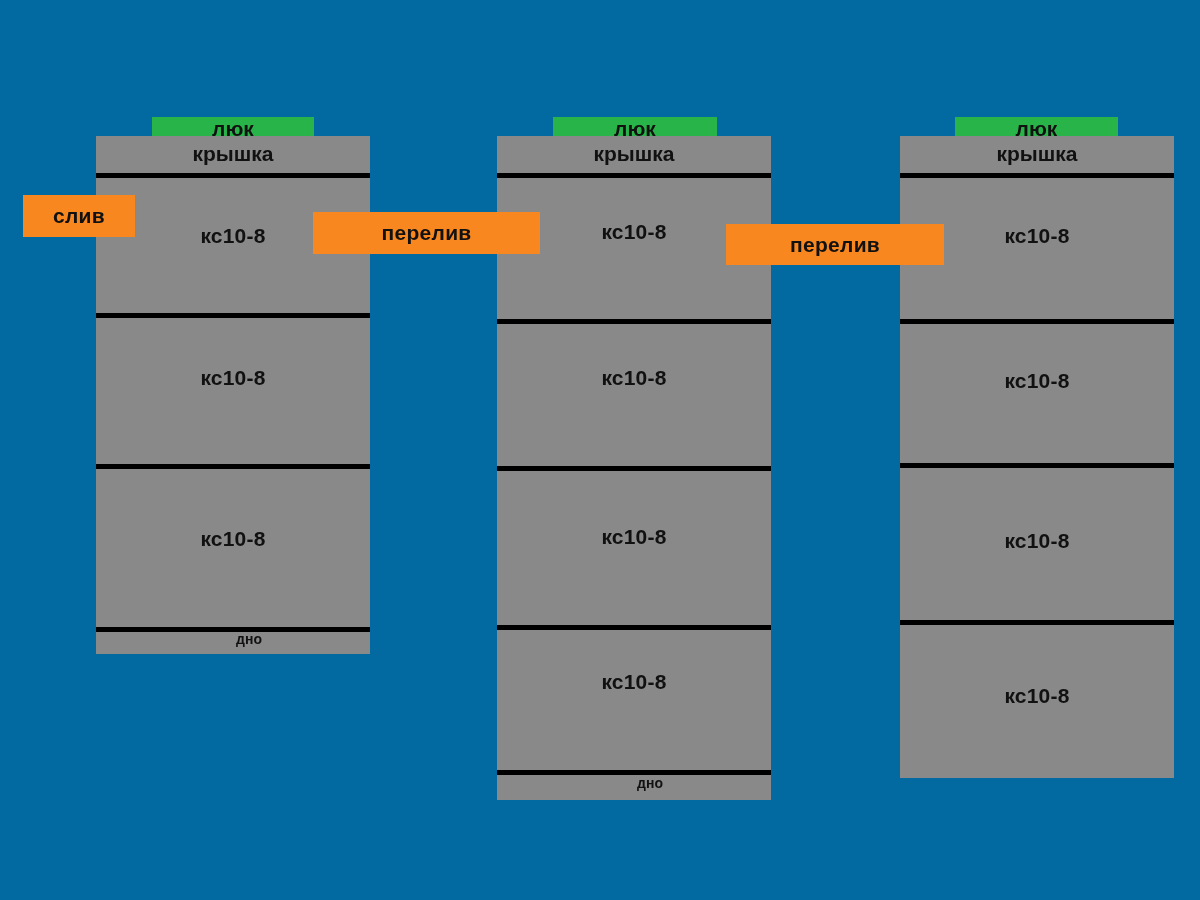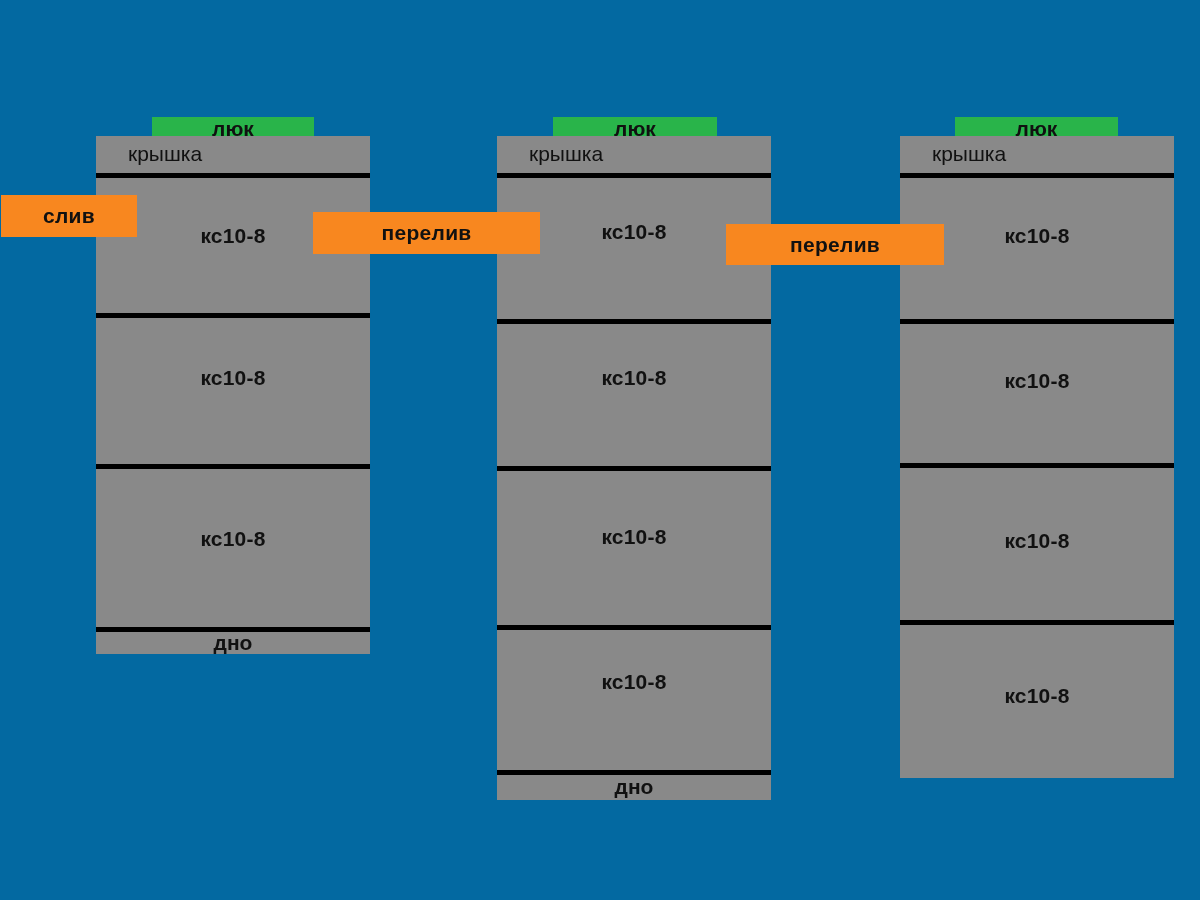--- a/index.html
+++ b/index.html
@@ -29,33 +29,34 @@
     position: absolute;
     text-align: center;
     font-weight: bold;
     color: #111111;
     font-size: 21px;
     letter-spacing: 0.2px;
     white-space: nowrap;
   }
   .cap-label {
     position: absolute;
-    font-weight: normal;
+    text-align: center;
+    font-weight: bold;
     color: #111111;
     font-size: 21px;
     white-space: nowrap;
-    padding-left: 32px;
   }
   .bottom-label {
     position: absolute;
     text-align: center;
     font-weight: bold;
     color: #111111;
-    font-size: 21px;
+    font-size: 14px;
     white-space: nowrap;
+    margin-left: 16px;
   }
   .hatch {
     position: absolute;
     background: #29b44a;
     display: flex;
     align-items: center;
     justify-content: center;
     color: #111111;
     font-weight: bold;
     font-size: 21px;
@@ -128,21 +129,21 @@
   <div class="divider" style="left:900px; top:173px; width:274px;"></div>
   <div class="divider" style="left:900px; top:319px; width:274px;"></div>
   <div class="divider" style="left:900px; top:463px; width:274px;"></div>
   <div class="divider" style="left:900px; top:620px; width:274px;"></div>
 
   <div class="seg-label" style="left:900px; top:224px; width:274px;">кс10-8</div>
   <div class="seg-label" style="left:900px; top:369px; width:274px;">кс10-8</div>
   <div class="seg-label" style="left:900px; top:529px; width:274px;">кс10-8</div>
   <div class="seg-label" style="left:900px; top:684px; width:274px;">кс10-8</div>
 
-  <div class="pipe" style="left:1px; top:195px; width:136px; height:42px;">
+  <div class="pipe" style="left:23px; top:195px; width:112px; height:42px;">
     <span>слив</span>
   </div>
 
   <div class="pipe" style="left:313px; top:212px; width:227px; height:42px;">
     <span>перелив</span>
   </div>
 
   <div class="pipe" style="left:726px; top:224px; width:218px; height:41px;">
     <span>перелив</span>
   </div>

